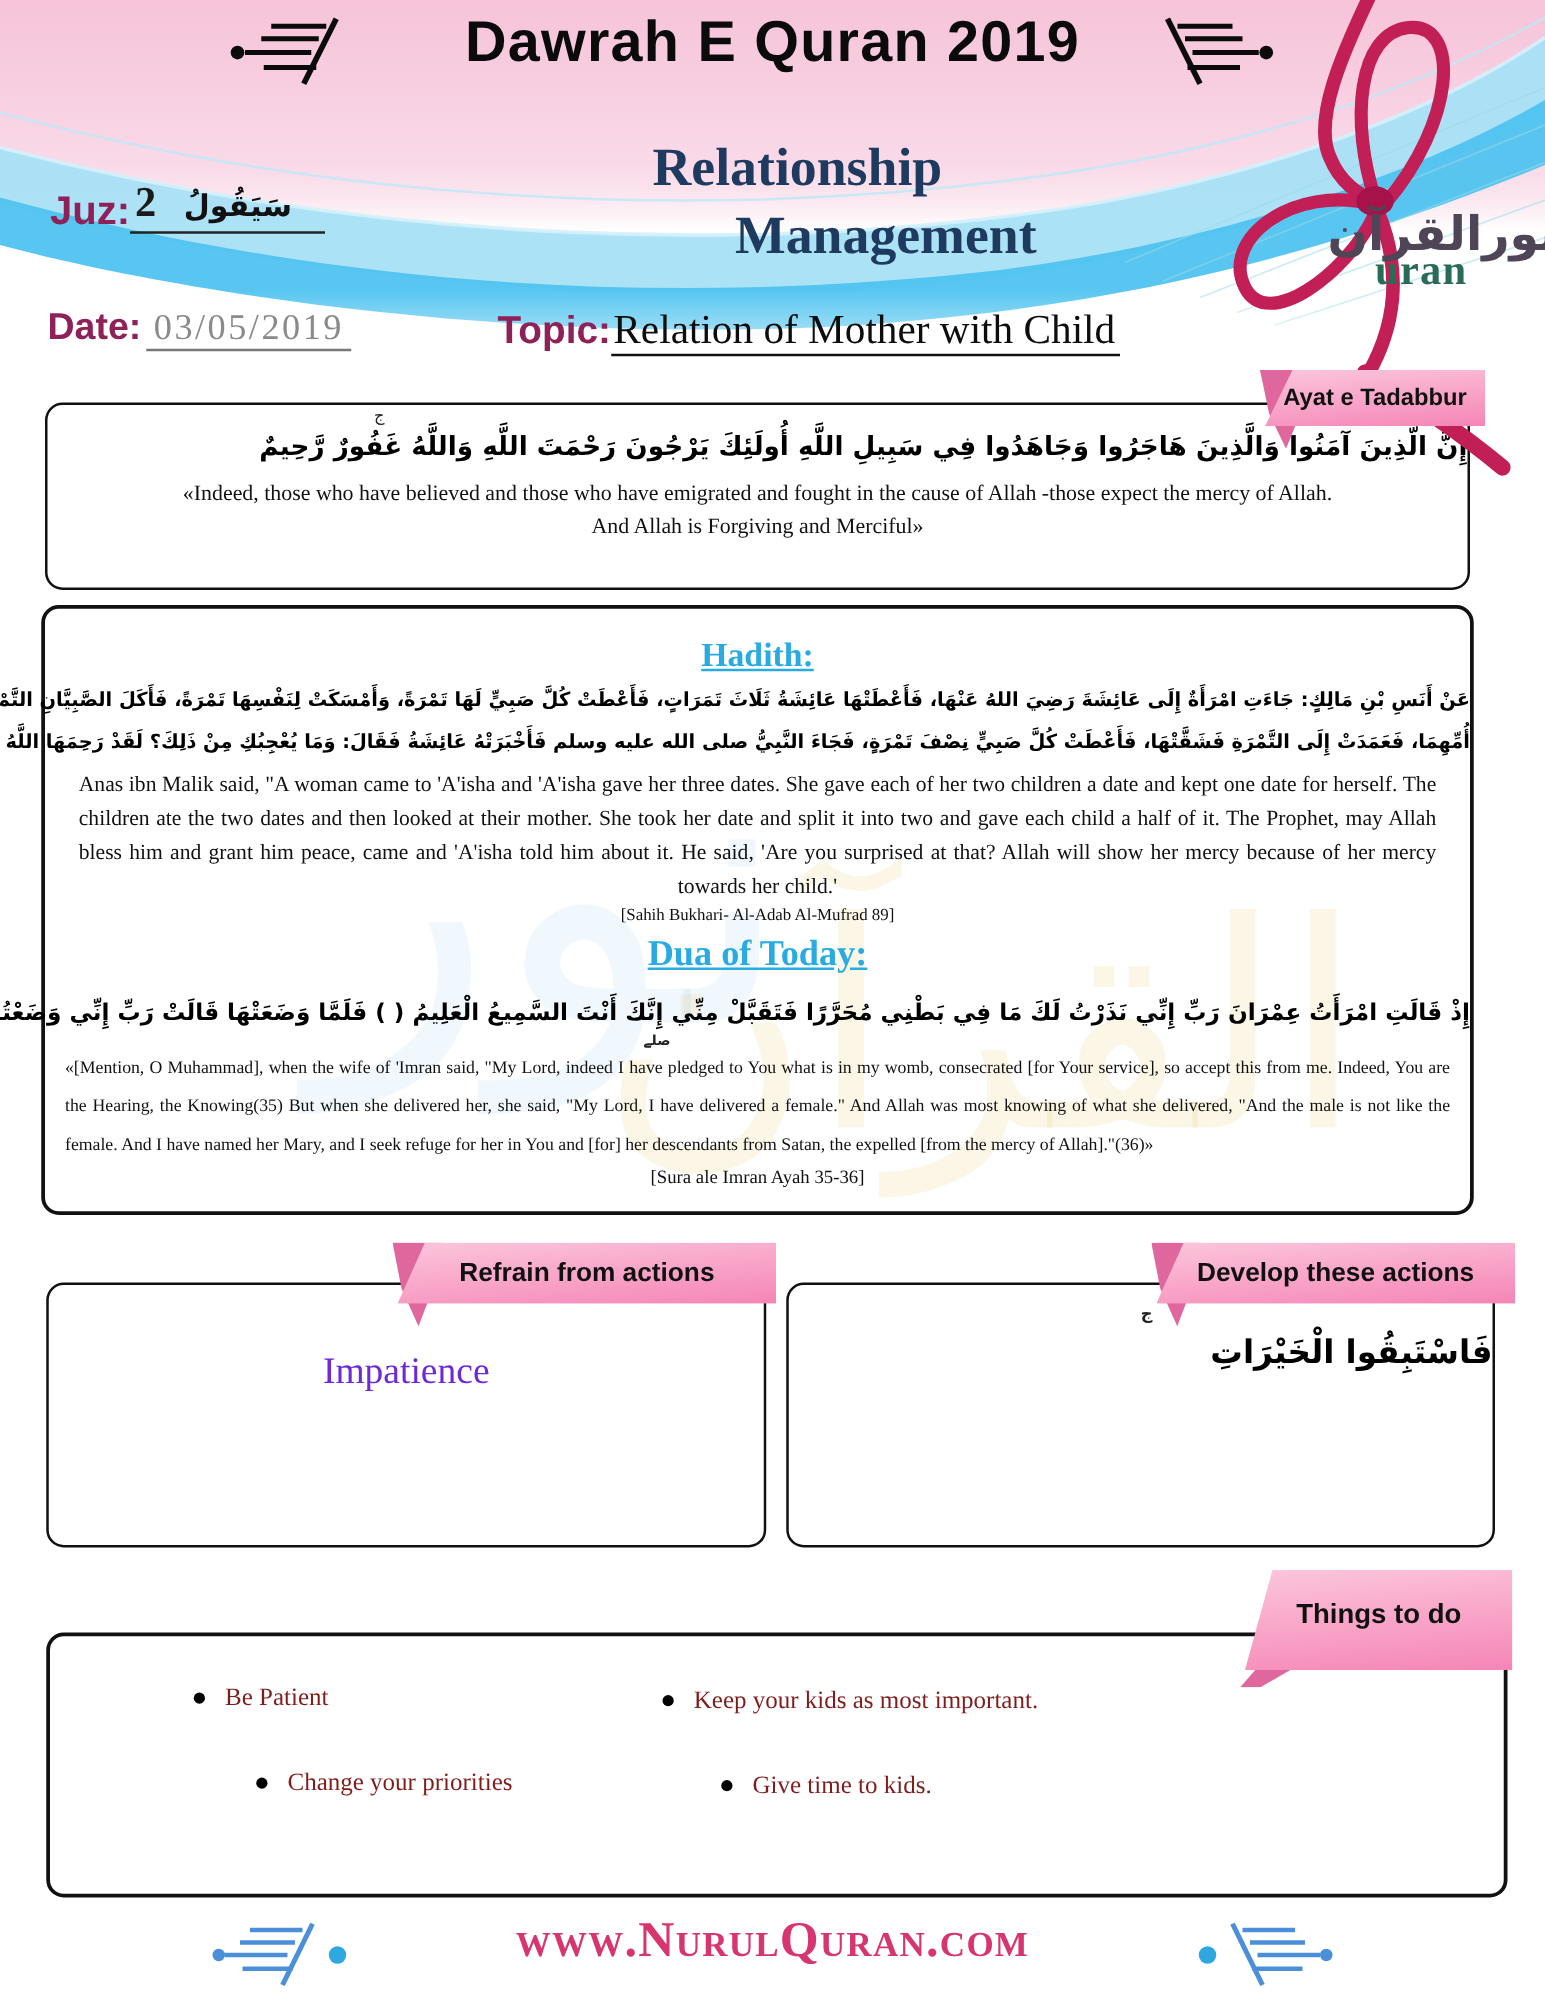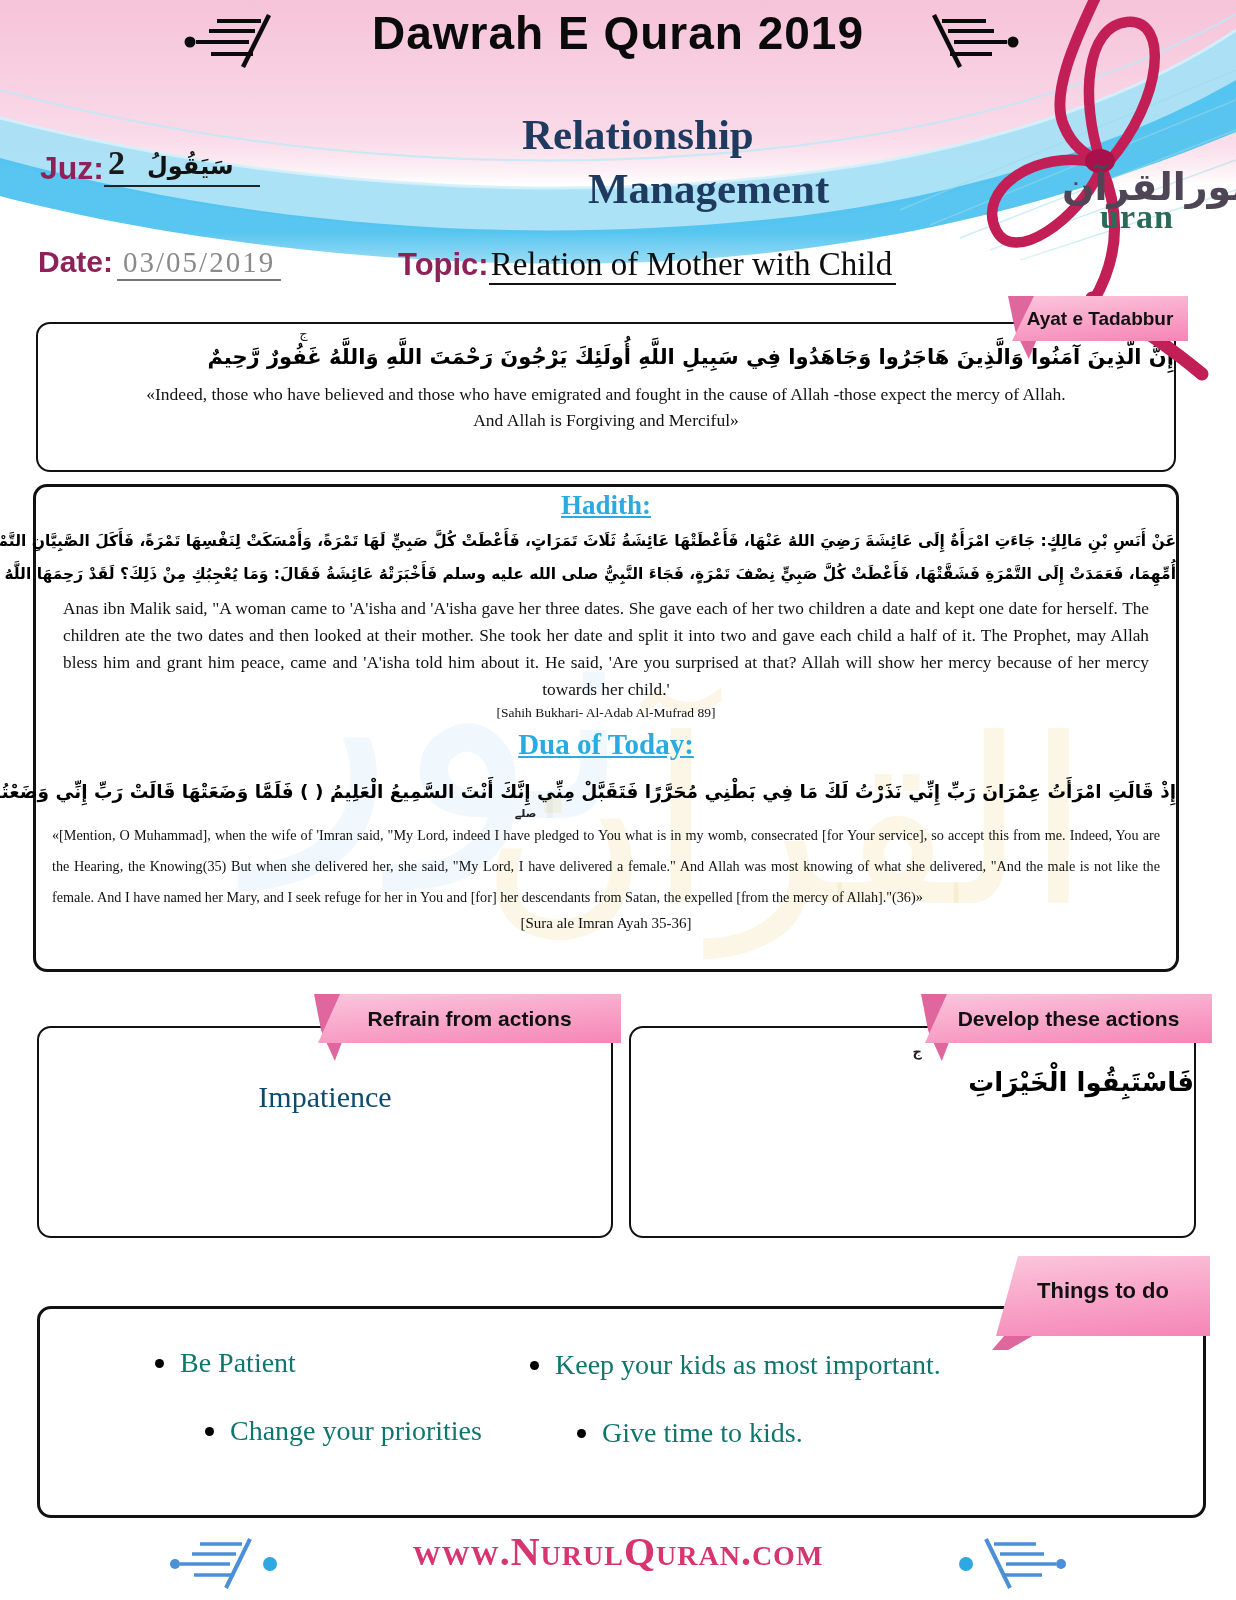--- a/index.html
+++ b/index.html
@@ -70,39 +70,39 @@
   .todo-box{left:37px;top:1306px;width:1163px;height:206px;border-width:3px;}
 
   .arabic{direction:rtl;font-family:"DejaVu Sans",sans-serif;color:#000;text-align:right;white-space:nowrap;font-weight:700;}
   .pause{position:absolute;font-family:"DejaVu Sans",sans-serif;font-size:13px;color:#222;z-index:3;}
 
   .ayat-ar{margin-top:16px;font-size:21px;line-height:1.7;}
   .ayat-tr{text-align:center;font-size:17.5px;line-height:1.5;margin-top:5px;color:#111;}
   .ayat-ref{text-align:center;font-size:15px;margin-top:3px;color:#111;}
 
   .sec-title{text-align:center;font-weight:700;color:#29ABE2;text-decoration:underline;}
-  .h-title{font-size:27px;margin-top:3px;}
+  .h-title{font-size:27px;margin-top:22px;}
   .h-ar{font-size:15.5px;line-height:2.15;margin-top:4px;}
   .h-tr{width:1086px;margin:4px auto 0;font-size:17.3px;line-height:1.56;color:#111;
         text-align:justify;text-align-last:center;}
   .h-ref{text-align:center;font-size:13.5px;margin-top:1px;color:#111;}
   .d-title{font-size:29px;margin-top:7px;}
   .d-ar1{font-size:18.5px;margin-top:14px;line-height:1.8;}
   .d-ar2{font-size:18.5px;margin-top:12px;line-height:1.8;position:relative;}
   .d-tr{width:1108px;margin:8px auto 0;font-size:14.2px;line-height:2.18;color:#111;
         text-align:justify;text-align-last:left;}
   .d-ref{text-align:center;font-size:15px;margin-top:2px;color:#111;}
 
-  .impatience{text-align:center;margin-top:52px;font-size:30px;color:#0c4a6e;}
+  .impatience{text-align:center;margin-top:52px;font-size:30px;color:#6d28d9;}
   .dev-ar{margin-top:34px;font-size:26px;position:relative;line-height:1.6;}
   .dev-tr{width:fit-content;margin:10px auto 0;font-size:24px;line-height:1.5;color:#0d0d0d;text-align:left;}
 
   .bullet-row{position:absolute;display:flex;align-items:center;gap:16px;}
   .bullet-dot{width:9px;height:9px;border-radius:50%;background:#000;flex:0 0 auto;}
-  .bullet-txt{font-size:28px;color:#0f766e;white-space:nowrap;}
+  .bullet-txt{font-size:20px;color:#7f1d1d;white-space:nowrap;}
 
   
   .site{position:absolute;left:50%;top:1528px;transform:translateX(-50%);z-index:4;
     font-family:"Liberation Serif",serif;font-weight:600;font-size:40px;color:#D63570;
     font-variant:small-caps;letter-spacing:1px;white-space:nowrap;}
   .f-fl{position:absolute;z-index:4;}
 </style>
 </head>
 <body>
 

